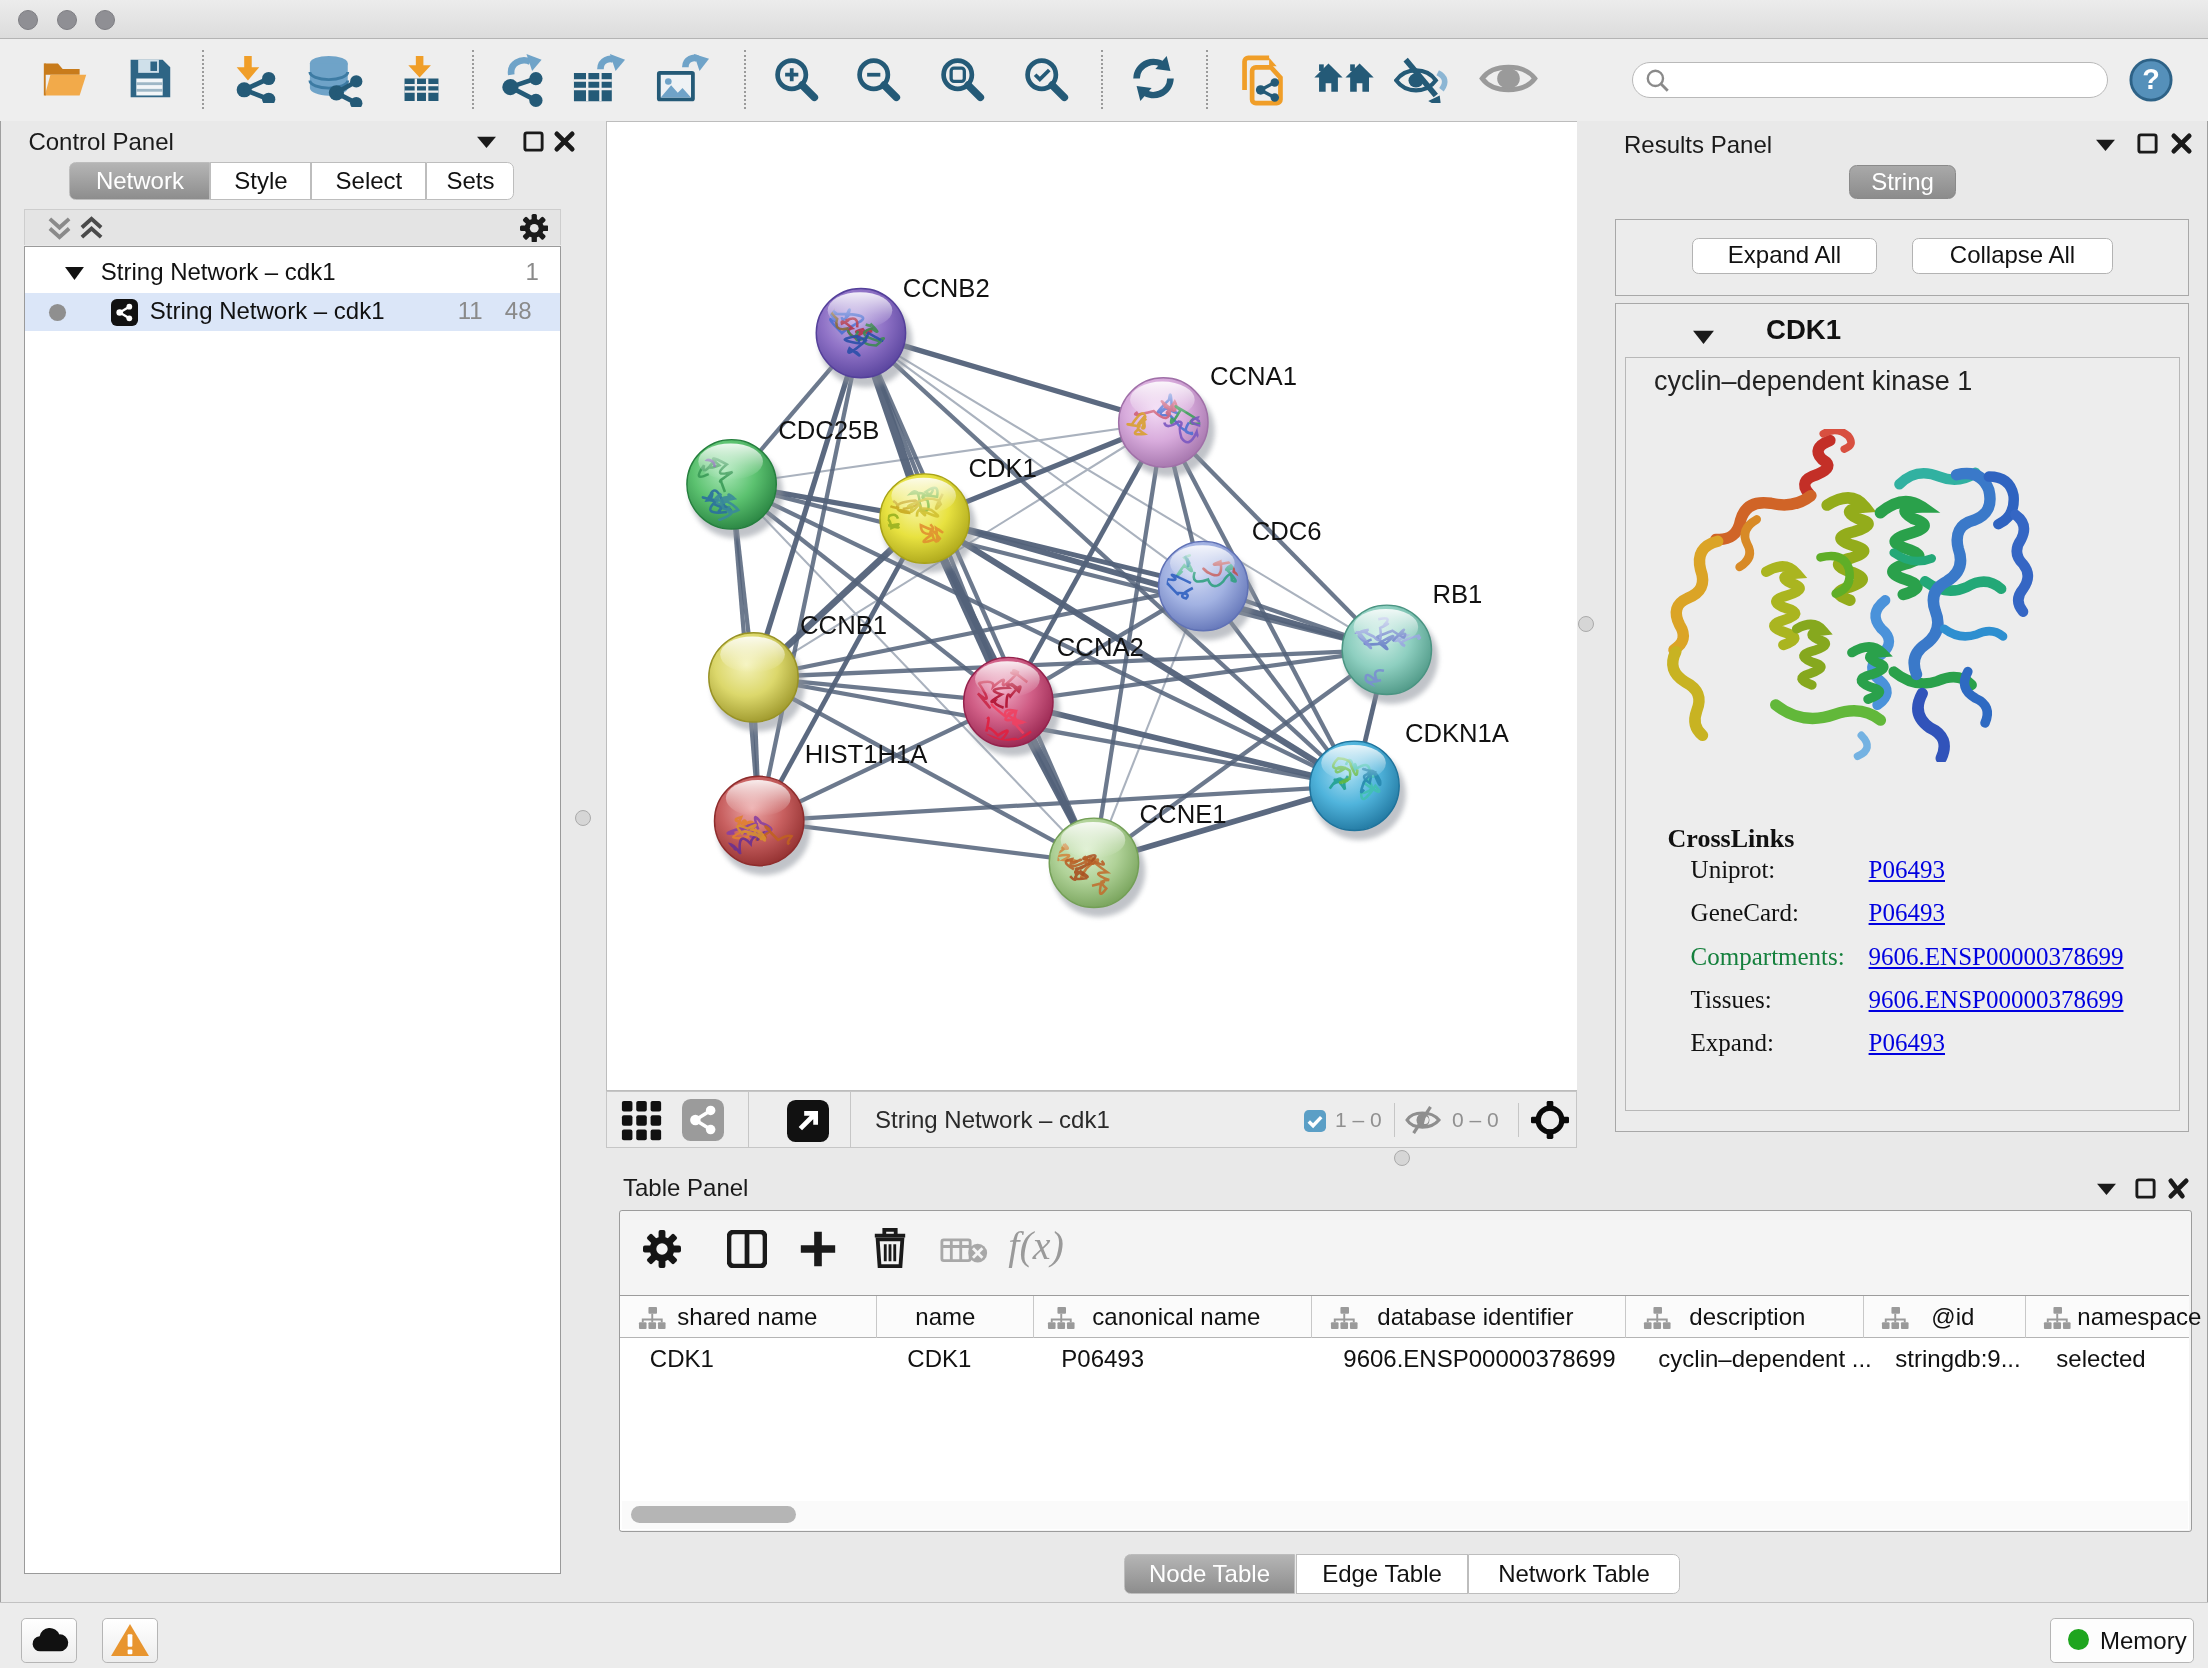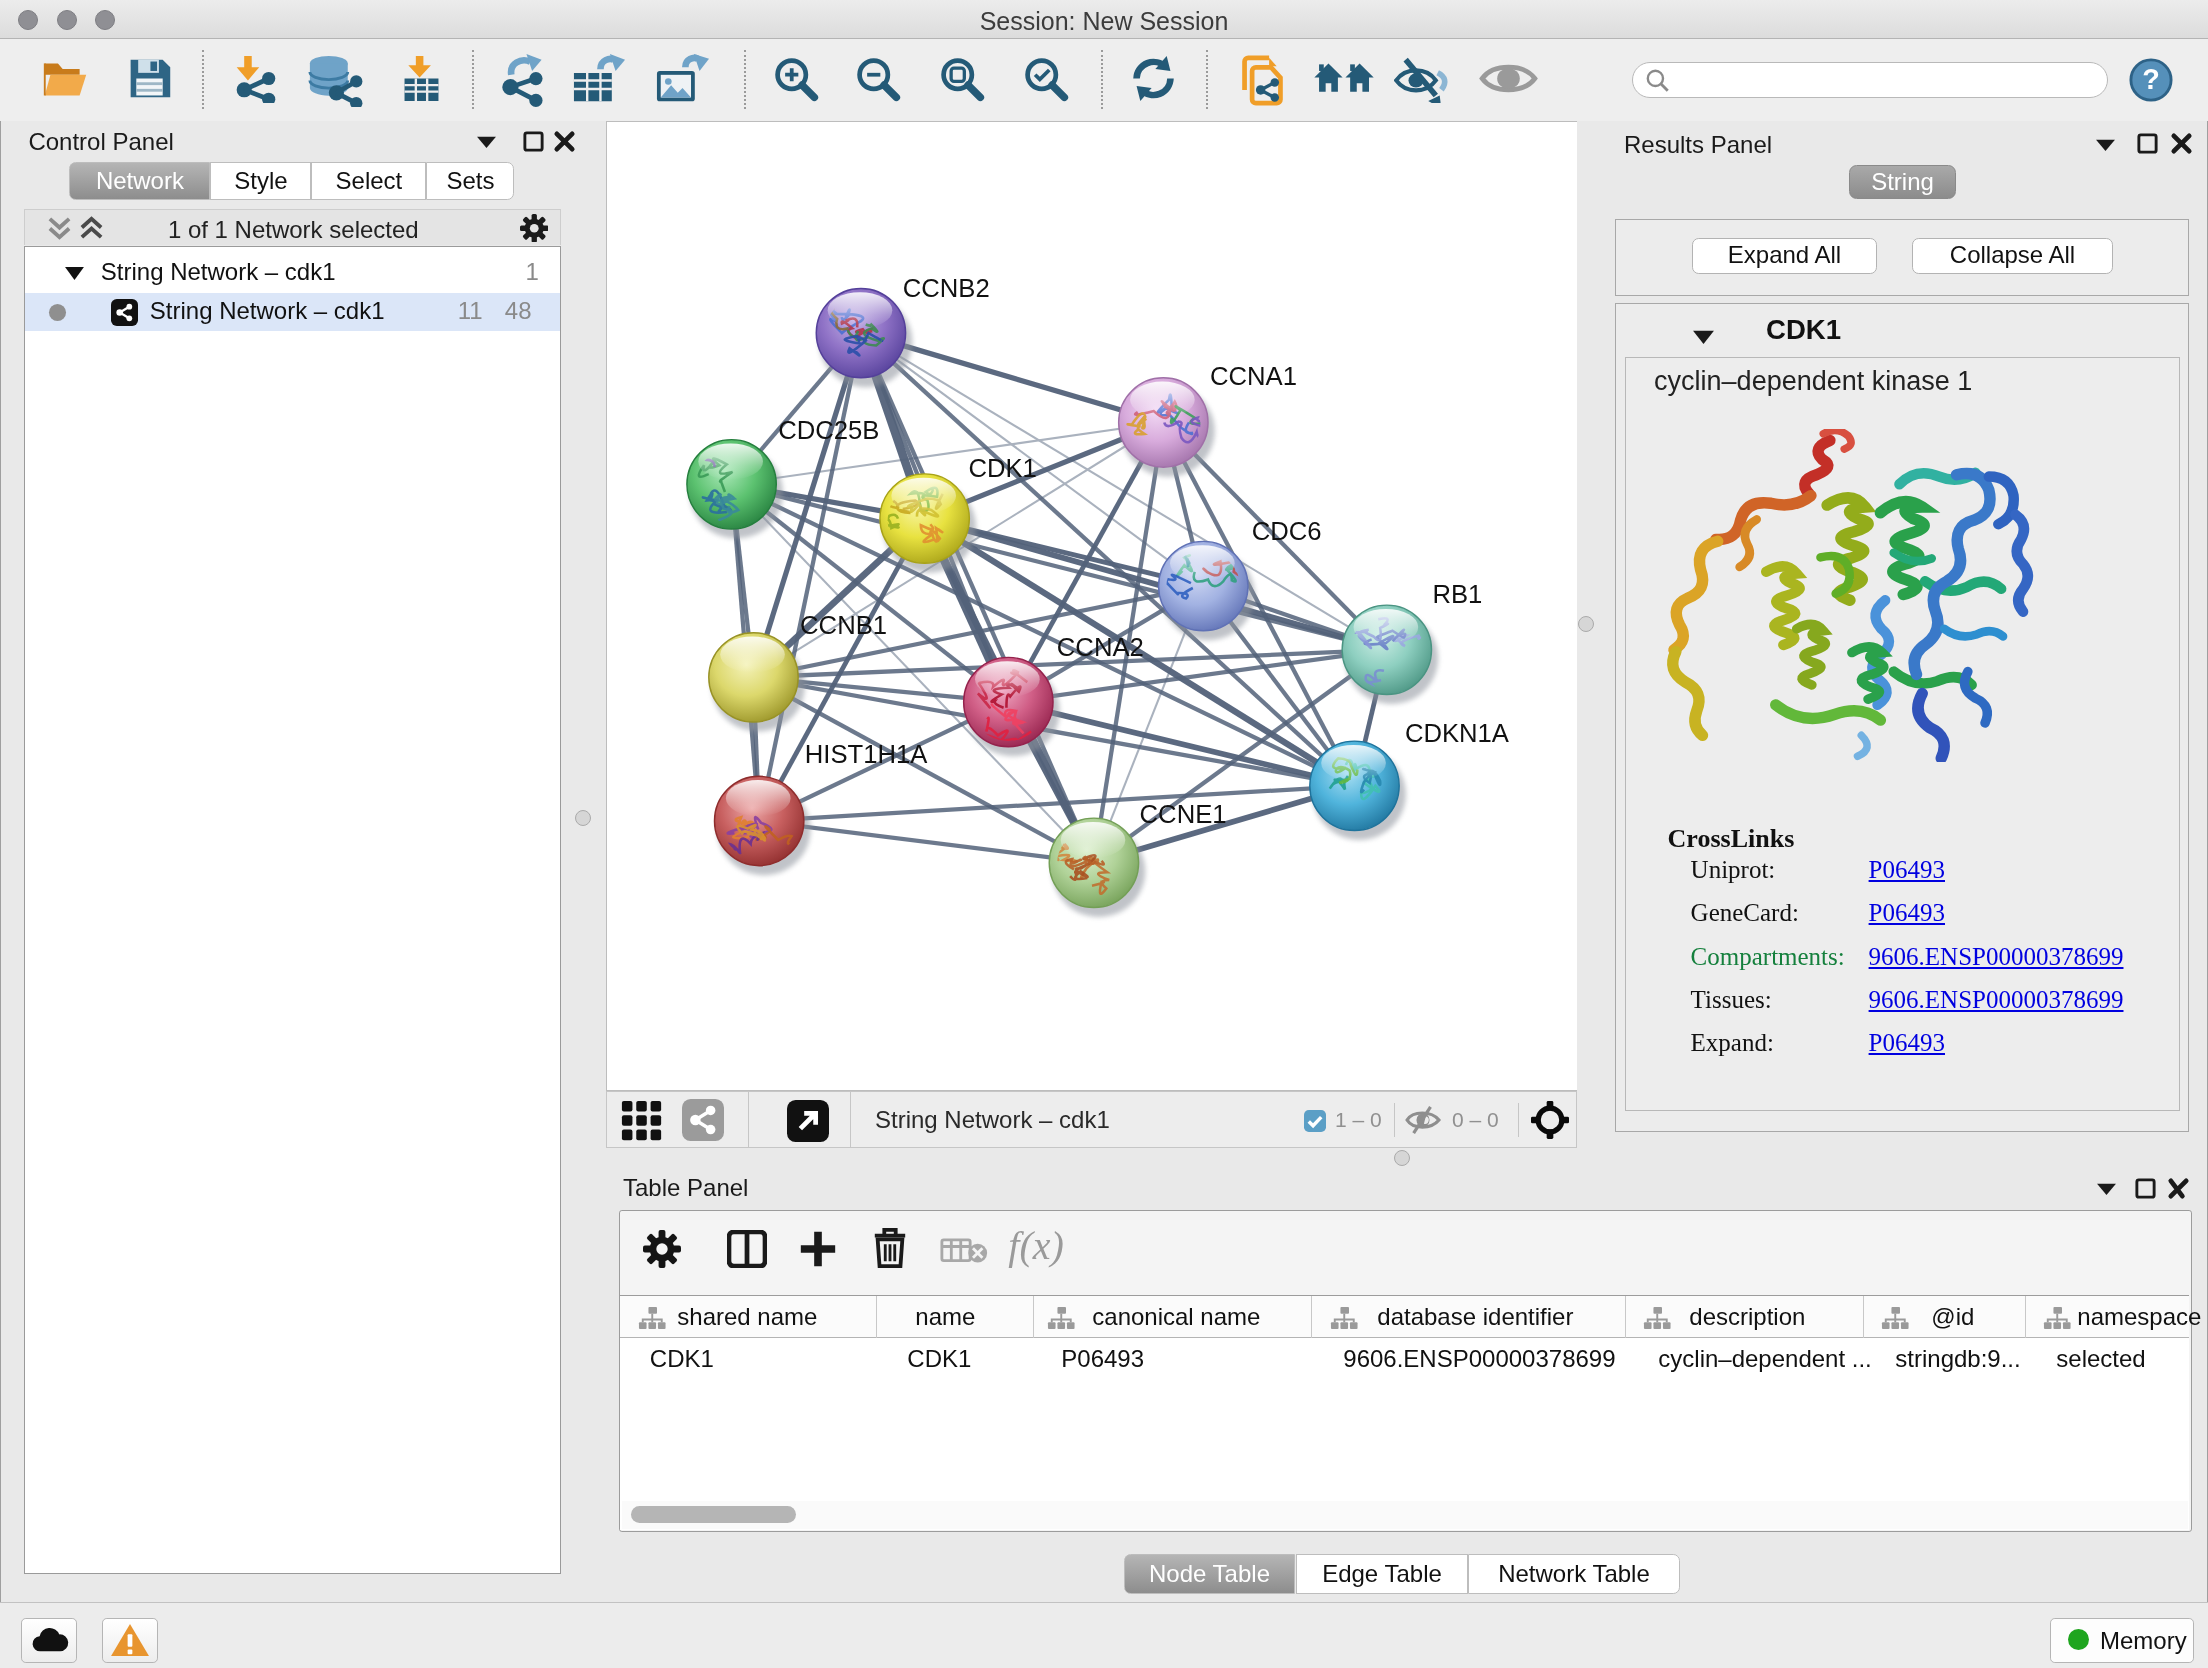--- a/index.html
+++ b/index.html
@@ -31,21 +31,20 @@
 .hdrcell { font-size:24px; color:#111; top:6.7px; }
 .rowcell { font-size:24px; color:#111; }
 .shicon { position:absolute; top:9.5px; }
 </style>
 </head>
 <body>
 <div id="titlebar" class="abs">
   <div class="tl" style="left:18px;"></div>
   <div class="tl" style="left:57px;"></div>
   <div class="tl" style="left:95px;"></div>
-  <div id="title-text">Session: New Session</div>
 </div>
 <div id="toolbar" class="abs">
 <svg class="ticon" style="left:41px" width="49" height="49" viewBox="0 0 52 52">
       <path d="M4 10h14l5 6h18v6H4z" fill="#c87b1b"></path>
       <path d="M4 44 L10 22 H48 L41 44 Z" fill="#f2aa4a"></path>
       <path d="M4 44 V10" stroke="#c87b1b" stroke-width="2"></path>
     </svg>
 <svg class="ticon" style="left:125px" width="49" height="49" viewBox="0 0 52 52">
       <path d="M6 6h34l8 8v32H6z" fill="#2e6585" rx="3"></path>
       <rect x="14" y="6" width="22" height="14" fill="#cfe0ea"></rect>
@@ -199,21 +198,20 @@
   <div class="tab" style="left:198px;top:41px;width:101px;">Style</div>
   <div class="tab" style="left:299px;top:41px;width:115px;">Select</div>
   <div class="tab" style="left:414px;top:41px;width:88px;border-radius:0 6.7px 6.7px 0;">Sets</div>
   <div class="abs" style="left:11.4px;top:88px;width:537px;height:36px;background:#e4e4e4;border:1px solid #cdcdcd;border-bottom:none;">
     <svg class="abs" style="left:21px;top:5.7px" width="27" height="25" viewBox="0 0 28 26">
         <path d="M4 3l10 9 10-9M4 13l10 9 10-9" fill="none" stroke="#8a8a8a" stroke-width="4"></path>
       </svg>
     <svg class="abs" style="left:53px;top:5.7px" width="27" height="25" viewBox="0 0 28 26">
         <path d="M4 12l10-9 10 9M4 22l10-9 10 9" fill="none" stroke="#4a4a4a" stroke-width="4"></path>
       </svg>
-    <div class="abs" style="left:0;width:537px;text-align:center;top:5.7px;font-size:24px;color:#222;">1 of 1 Network selected</div>
     <svg class="abs" style="left:495px;top:3.8px" width="28.5" height="28.5" viewBox="0 0 30 30">
         <g fill="#1a1a1a">
           <circle cx="15" cy="15" r="10"></circle>
           <rect x="12.2" y="0" width="5.6" height="8" rx="1.6" transform="rotate(0 15 15)"></rect>
           <rect x="12.2" y="0" width="5.6" height="8" rx="1.6" transform="rotate(45 15 15)"></rect>
           <rect x="12.2" y="0" width="5.6" height="8" rx="1.6" transform="rotate(90 15 15)"></rect>
           <rect x="12.2" y="0" width="5.6" height="8" rx="1.6" transform="rotate(135 15 15)"></rect>
           <rect x="12.2" y="0" width="5.6" height="8" rx="1.6" transform="rotate(180 15 15)"></rect>
           <rect x="12.2" y="0" width="5.6" height="8" rx="1.6" transform="rotate(225 15 15)"></rect>
           <rect x="12.2" y="0" width="5.6" height="8" rx="1.6" transform="rotate(270 15 15)"></rect>

